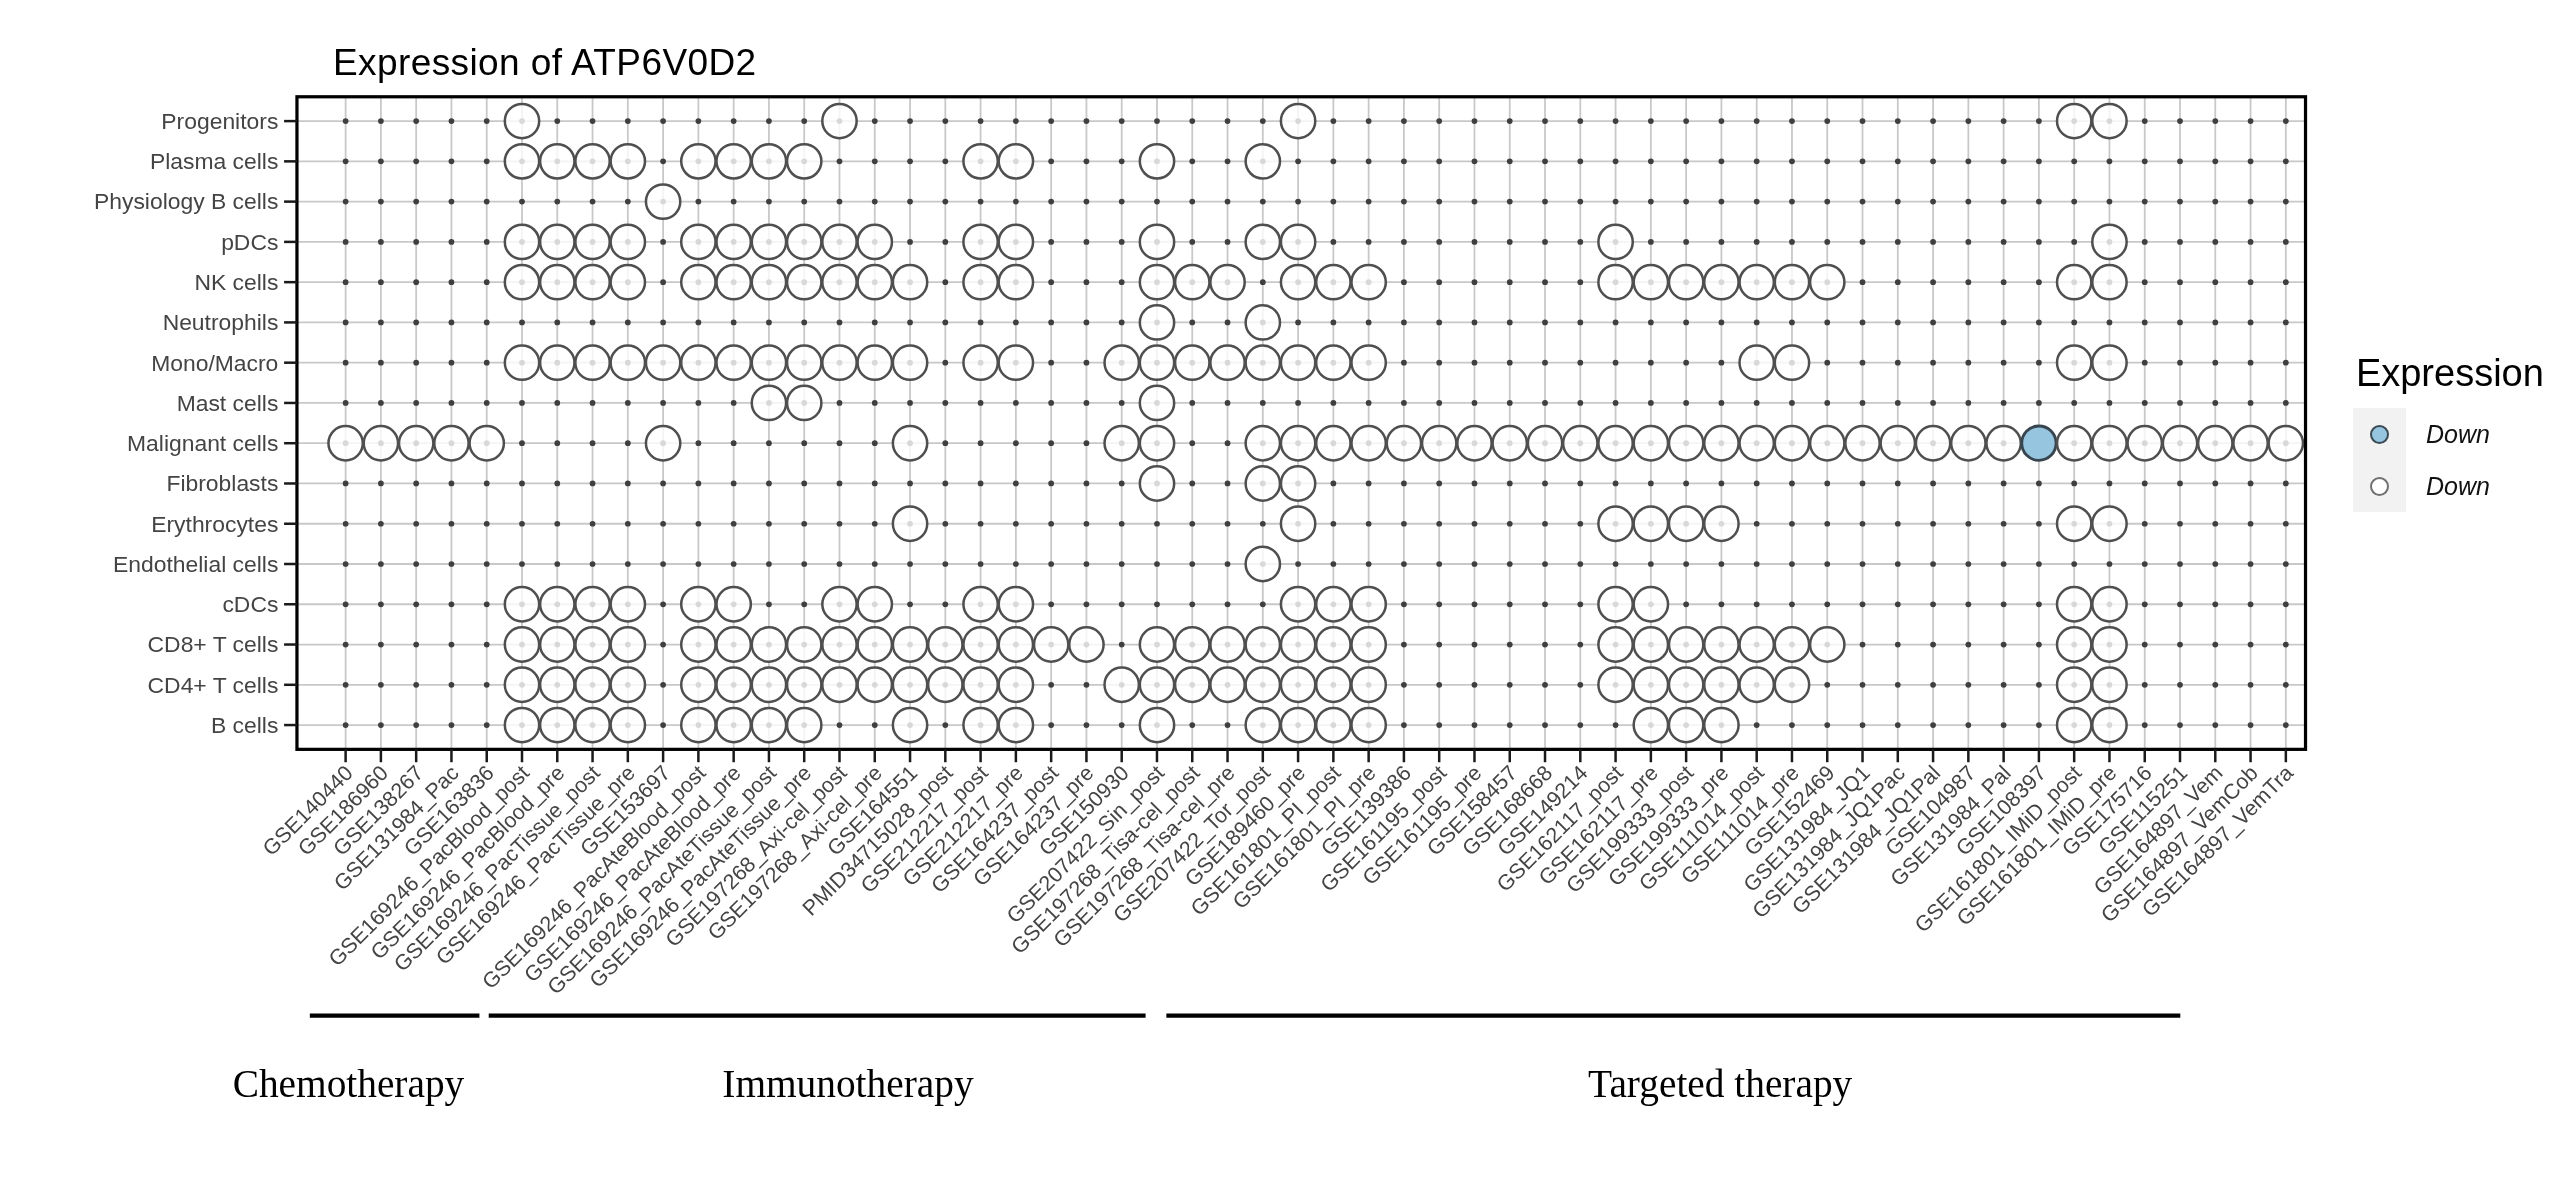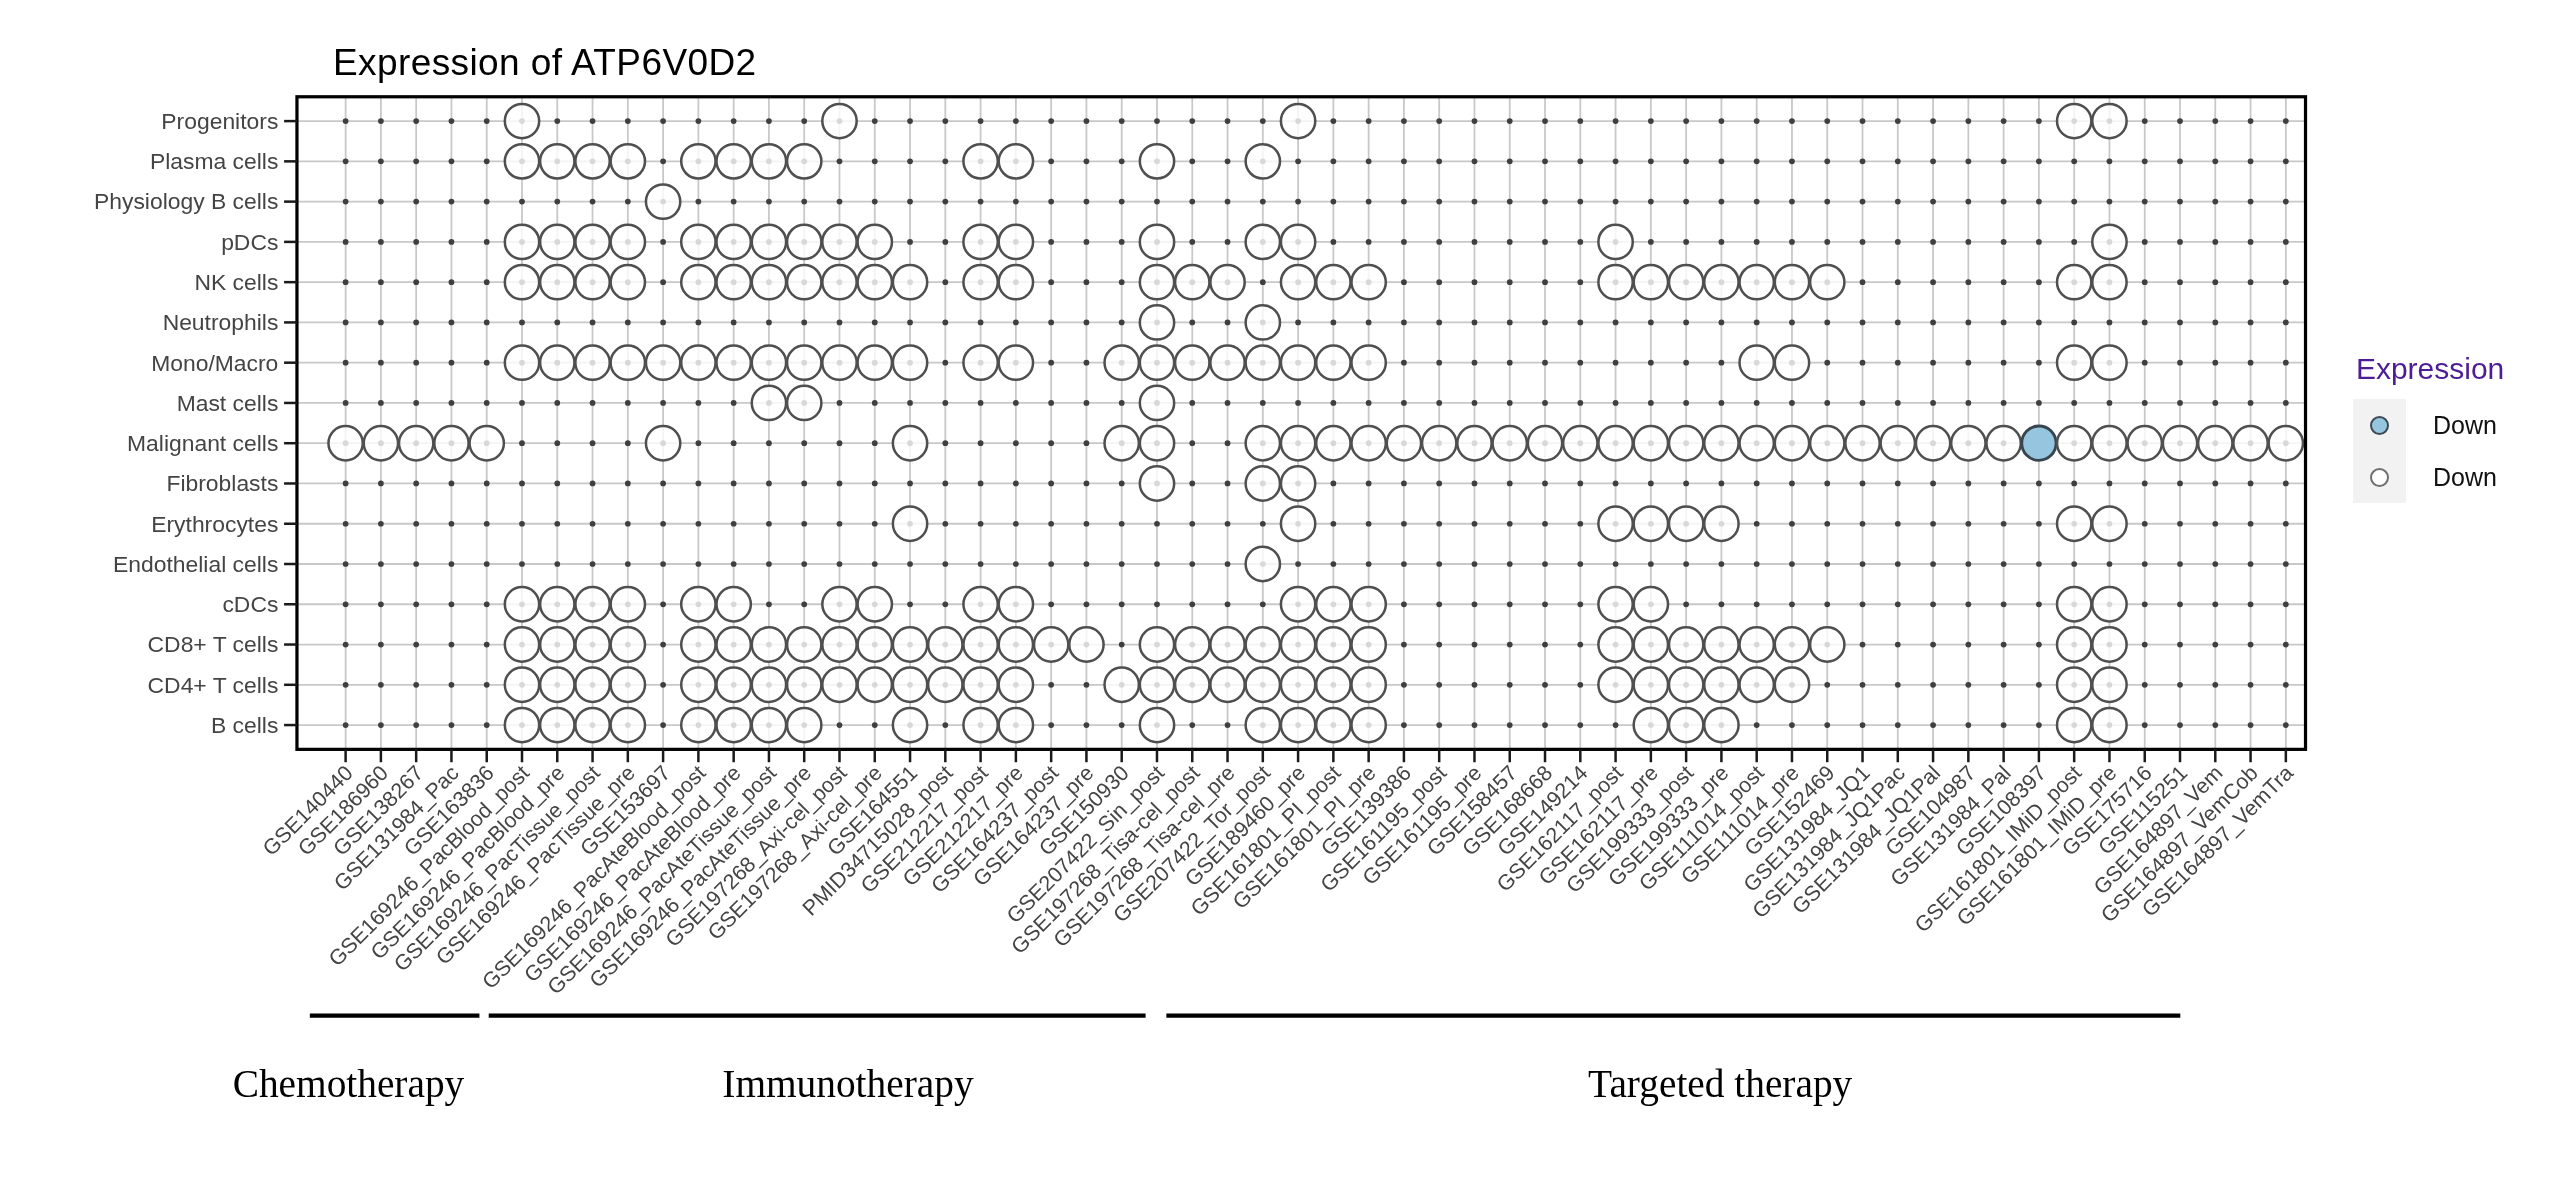--- a/index.html
+++ b/index.html
@@ -1,24 +1,24 @@
 <!DOCTYPE html>
 <html style="font-size:11.4px"><head>
 <meta charset="utf-8">
 <style>
   html,body{margin:0;padding:0;background:#ffffff;}
   body{width:2576px;height:1181px;position:relative;font-family:"Liberation Sans",sans-serif;overflow:hidden;}
   .chart-title{position:absolute;left:313px;top:42px;font-size:37px;color:#000;letter-spacing:0.4px;white-space:nowrap;margin-left:20px;}
   svg{position:absolute;left:0;top:0;}
   .legend{position:absolute;left:2353px;top:352px;}
-  .legend-title{font-size:30px;color:#4c1d95;margin:0 0 13px 2.9px;white-space:nowrap;}
+  .legend-title{font-size:38px;color:#000000;margin:0 0 13px 2.9px;white-space:nowrap;}
   .legend-row{display:flex;align-items:center;height:52px;}
   .swatch-cell{width:53px;height:52px;background:#F2F2F2;display:flex;align-items:center;justify-content:center;}
   .swatch{width:15px;height:15px;border-radius:50%;box-sizing:content-box;}
-  .legend-label{margin-left:27px;font-size:25px;color:#111;white-space:nowrap;}
+  .legend-label{margin-left:20px;font-size:25px;color:#111;white-space:nowrap;font-style:italic;}
 </style>
 </head>
 <body>
 
 <div class="chart-title">Expression of ATP6V0D2</div>
 
 <svg id="plot" width="2576" height="1181" viewBox="0 0 3600 1650">
   <g id="g-grid">
       <line x1="415" x2="3222" y1="169" y2="169" stroke="#C8C8C8" stroke-width="2.5"></line>
       <line x1="415" x2="3222" y1="225.27" y2="225.27" stroke="#C8C8C8" stroke-width="2.5"></line>

